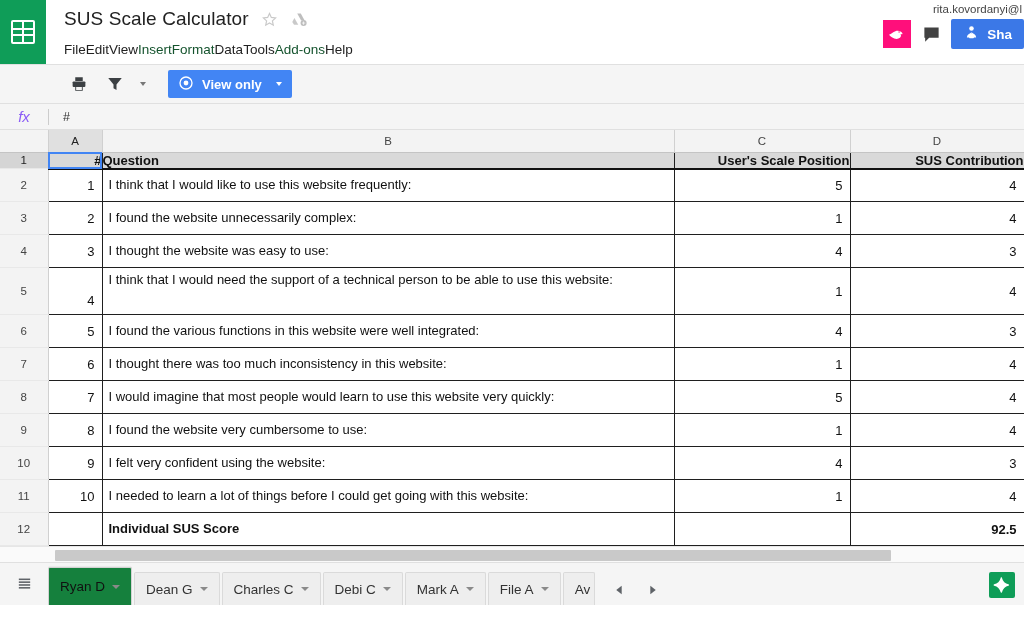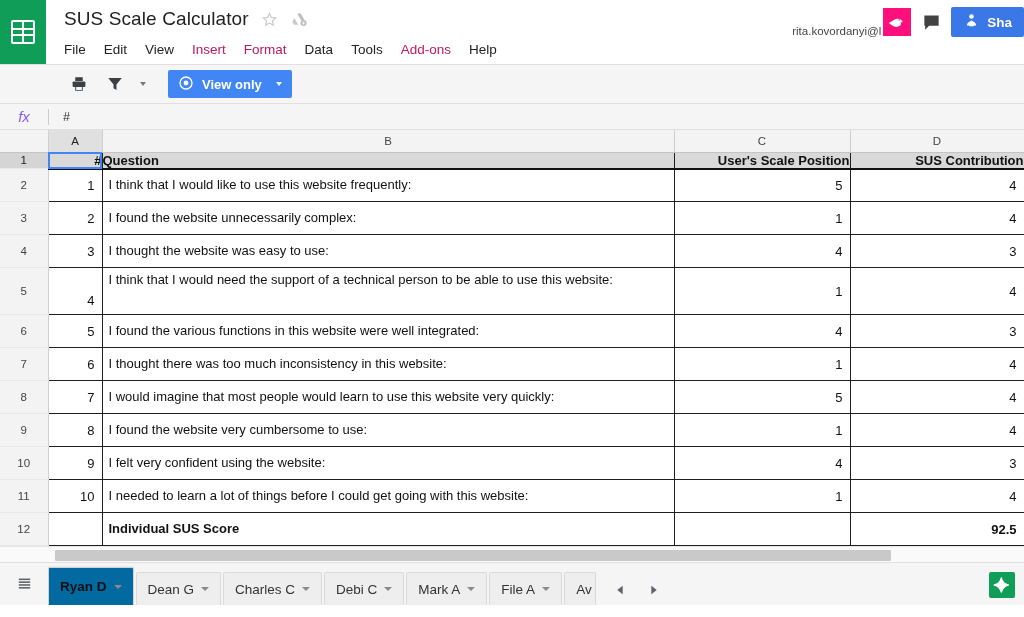--- a/index.html
+++ b/index.html
@@ -44,29 +44,29 @@
     position: absolute; top: 0; bottom: 0; left: 9px; width: 2px; background: #fff;
   }
 
   .title-area { padding: 4px 0 0 18px; flex: 1 1 auto; min-width: 0; }
   .title-row { display: flex; align-items: center; height: 30px; }
   .doc-title {
     font-size: 19px; color: #222; font-weight: 400;
     letter-spacing: 0.1px; white-space: nowrap;
   }
   .title-icon { margin-left: 12px; opacity: .55; display: flex; align-items: center; }
-  .menu-row { display: flex; align-items: center; height: 26px; gap: 18px; margin-top: 2px; }
+  .menu-row { display: flex; align-items: center; height: 26px; margin-top: 2px; }
   .menu-item {
     font-size: 13.5px; color: #222; cursor: default; white-space: nowrap;
   }
-  .menu-item.disabled { color: #be185d; }
+  .menu-item.disabled { color: #14532d; }
 
   .top-right {
     position: absolute; right: 0; top: 0;
-    display: flex; flex-direction: row; align-items: flex-end;
+    display: flex; flex-direction: column; align-items: flex-end;
     padding-top: 3px;
   }
   .account-email {
     font-size: 11.5px; color: #444; white-space: nowrap;
     padding-right: 2px; overflow: hidden;
   }
   .tr-actions { display: flex; align-items: center; gap: 6px; margin-top: 4px; }
   .bird-btn {
     width: 28px; height: 28px; background: #ff0f7b;
     display: flex; align-items: center; justify-content: center;
@@ -197,24 +197,23 @@
   .sheet-tab {
     display: flex; align-items: center; gap: 7px;
     height: 33px; padding: 0 11px;
     background: #eeeeee;
     border: 1px solid #dadada; border-bottom: none;
     border-radius: 2px 2px 0 0;
     font-size: 13.5px; color: #333;
     margin-right: 2px; white-space: nowrap;
   }
   .sheet-tab.active {
-    background: #0369a1; color: #111;
+    background: #15803d; color: #111;
     height: 38px; border-color: #d2d2d2;
     box-shadow: 0 -1px 1px rgba(0,0,0,.05);
-    font-weight: bold;
   }
   .sheet-tab.clipped { padding-right: 4px; overflow: hidden; max-width: 32px; }
   .tab-caret {
     width: 0; height: 0;
     border-left: 4px solid transparent; border-right: 4px solid transparent;
     border-top: 4.5px solid #8a8a8a;
   }
   .tab-nav {
     display: flex; align-items: center; gap: 20px;
     padding: 0 14px 8px 16px;

